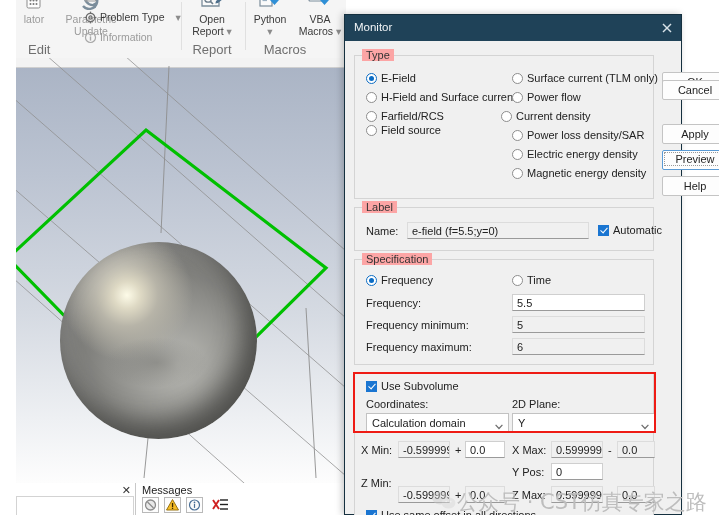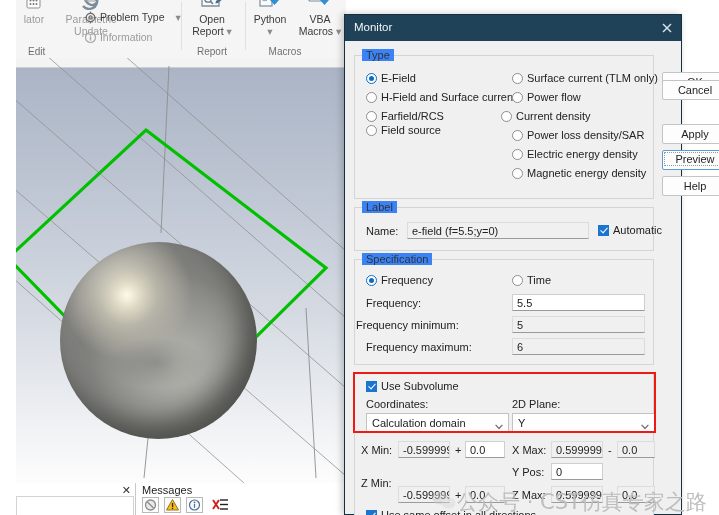--- a/index.html
+++ b/index.html
@@ -14,21 +14,21 @@
 
   
   .ribbon {
     position:absolute; left:0; top:0; width:330px; height:58px;
     background:#f5f5f5; border-bottom:1px solid #d6d6d6;
     overflow:hidden;
   }
   .rib-group { position:absolute; top:0; height:58px; }
   .rib-sep { position:absolute; top:2px; width:1px; height:48px; background:#e0e0e0; }
   .rib-label {
-    position:absolute; bottom:1px; font-size:10px; color:#6f6f6f;
+    position:absolute; bottom:1px; font-size:13px; color:#6f6f6f;
     text-align:center; width:100%;
   }
   .rib-btn {
     position:absolute; text-align:center; color:#9b9b9b; font-size:10.5px; line-height:12px;
   }
   .rib-btn.active { color:#3b3b3b; }
   .rib-ico { display:block; margin:0 auto 1px auto; }
 
   
   .view3d {
@@ -76,21 +76,21 @@
   .dlg-title {
     position:absolute; left:0; top:0; width:100%; height:26px; background:#1f4258;
   }
   .dlg-title .t { position:absolute; left:9px; top:6px; color:#f2f5f7; font-size:11.5px; }
   .dlg-close { position:absolute; right:4px; top:4px; width:20px; height:18px; cursor:pointer; }
   .dlg-body { position:absolute; left:0; top:26px; width:100%; bottom:0; }
 
   
   .gbox { position:absolute; border:1px solid #d4d4d4; background:#f0f0f0; box-sizing:border-box; }
   .gbox > .cap {
-    position:absolute; left:7px; top:-7px; background:#3b82f6; padding:0 4px; font-size:11px; color:#333;
+    position:absolute; left:7px; top:-7px; background:#fca5a5; padding:0 4px; font-size:11px; color:#333;
   }
 
   .radio, .cbox { position:absolute; font-size:11px; color:#222; white-space:nowrap; }
   .rdot {
     display:inline-block; width:11px; height:11px; border-radius:50%;
     border:1px solid #8d8d8d; background:#fff; vertical-align:-2px; margin-right:4px; box-sizing:border-box;
   }
   .rdot.on { border:1px solid #0b6cc4; background:#fff; position:relative; }
   .rdot.on:after{
     content:""; position:absolute; left:2px; top:2px; width:5px; height:5px; border-radius:50%; background:#0b6cc4;
@@ -410,21 +410,21 @@
         <div class="radio" style="left:11px; top:14px;">
           <span class="rdot on"></span><span>Frequency</span>
         </div>
         <div class="radio" style="left:157px; top:14px;">
           <span class="rdot"></span><span>Time</span>
         </div>
 
         <span class="lbl" style="left:11px; top:37px;">Frequency:</span>
         <div class="inp" style="left:157px; top:34px; width:133px;">5.5</div>
 
-        <span class="lbl" style="left:1px; top:59px;">Frequency minimum:</span>
+        <span class="lbl" style="left:11px; top:59px;">Frequency minimum:</span>
         <div class="inp flat" style="left:157px; top:56px; width:133px;">5</div>
 
         <span class="lbl" style="left:11px; top:81px;">Frequency maximum:</span>
         <div class="inp flat" style="left:157px; top:78px; width:133px;">6</div>
       </div>
 
       <div class="gbox" style="left:9px; top:332px; width:300px; height:163px;">
 
         <div class="cbox" style="left:11px; top:6px;">
           <span class="chk on"></span><span>Use Subvolume</span>

